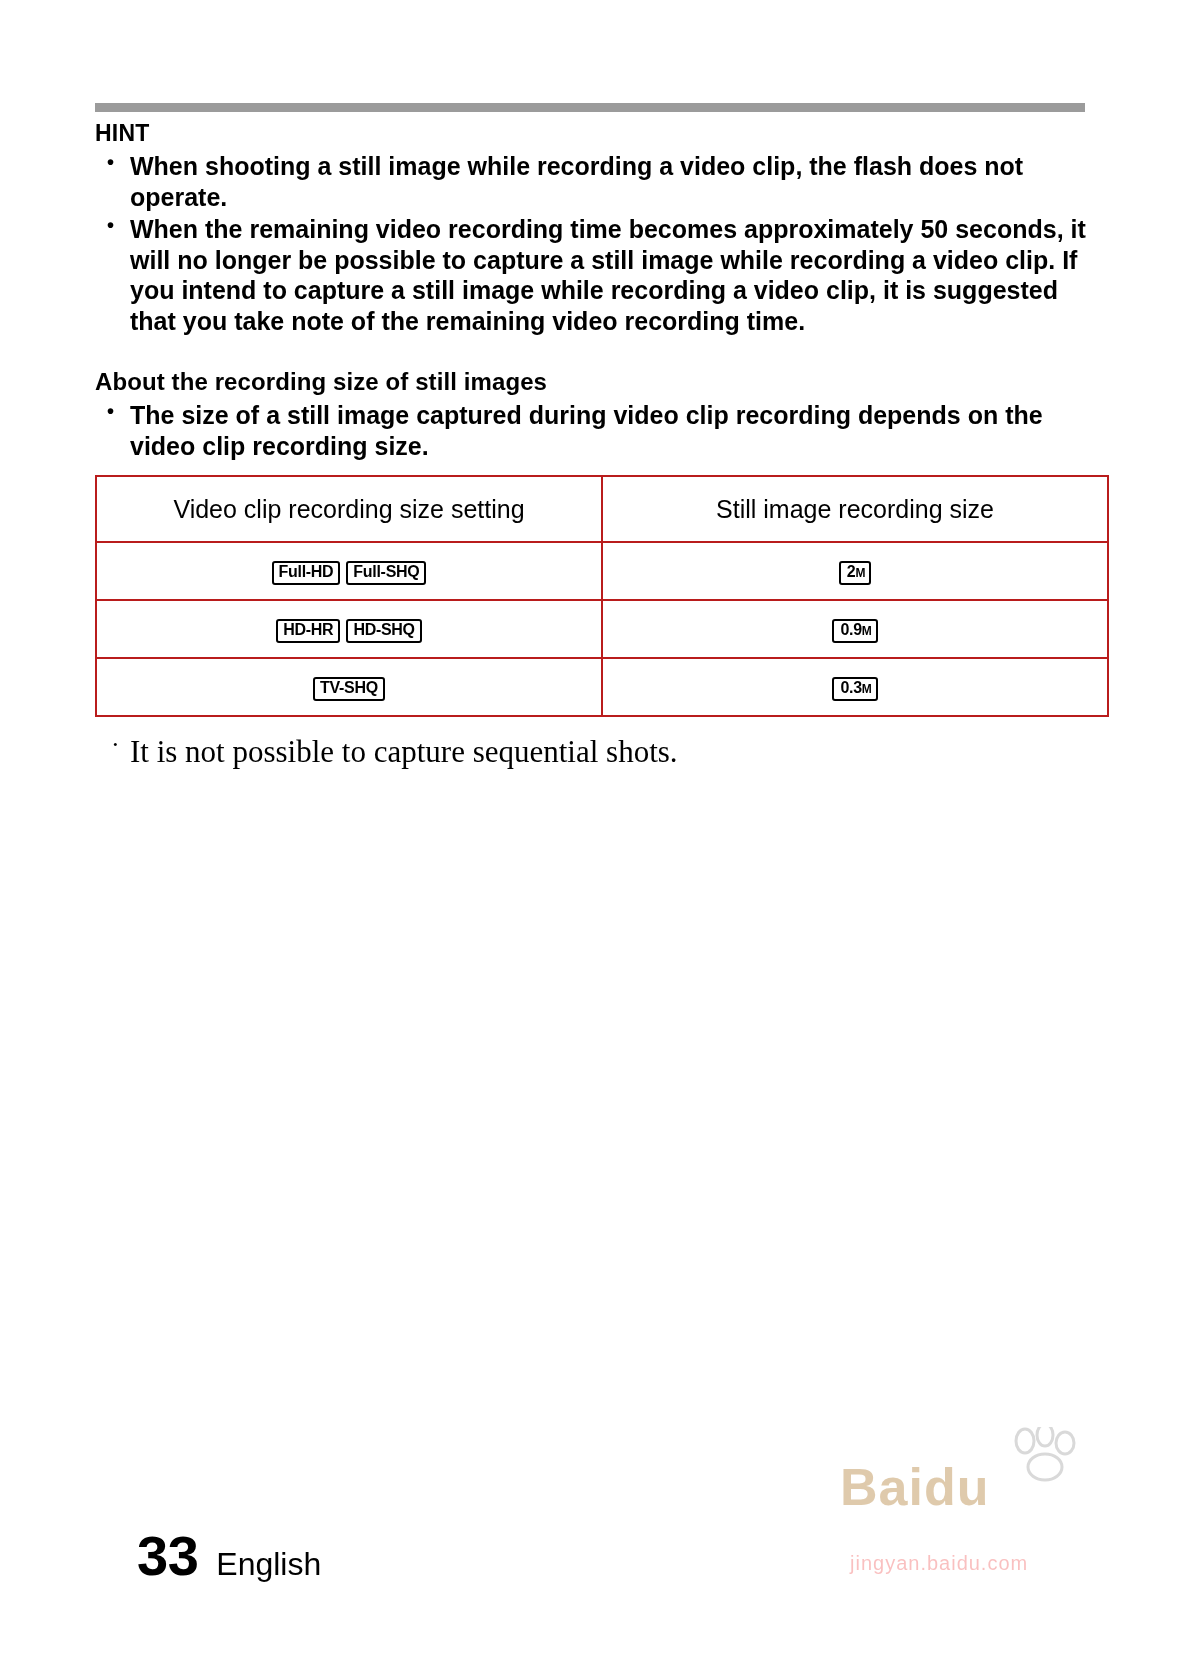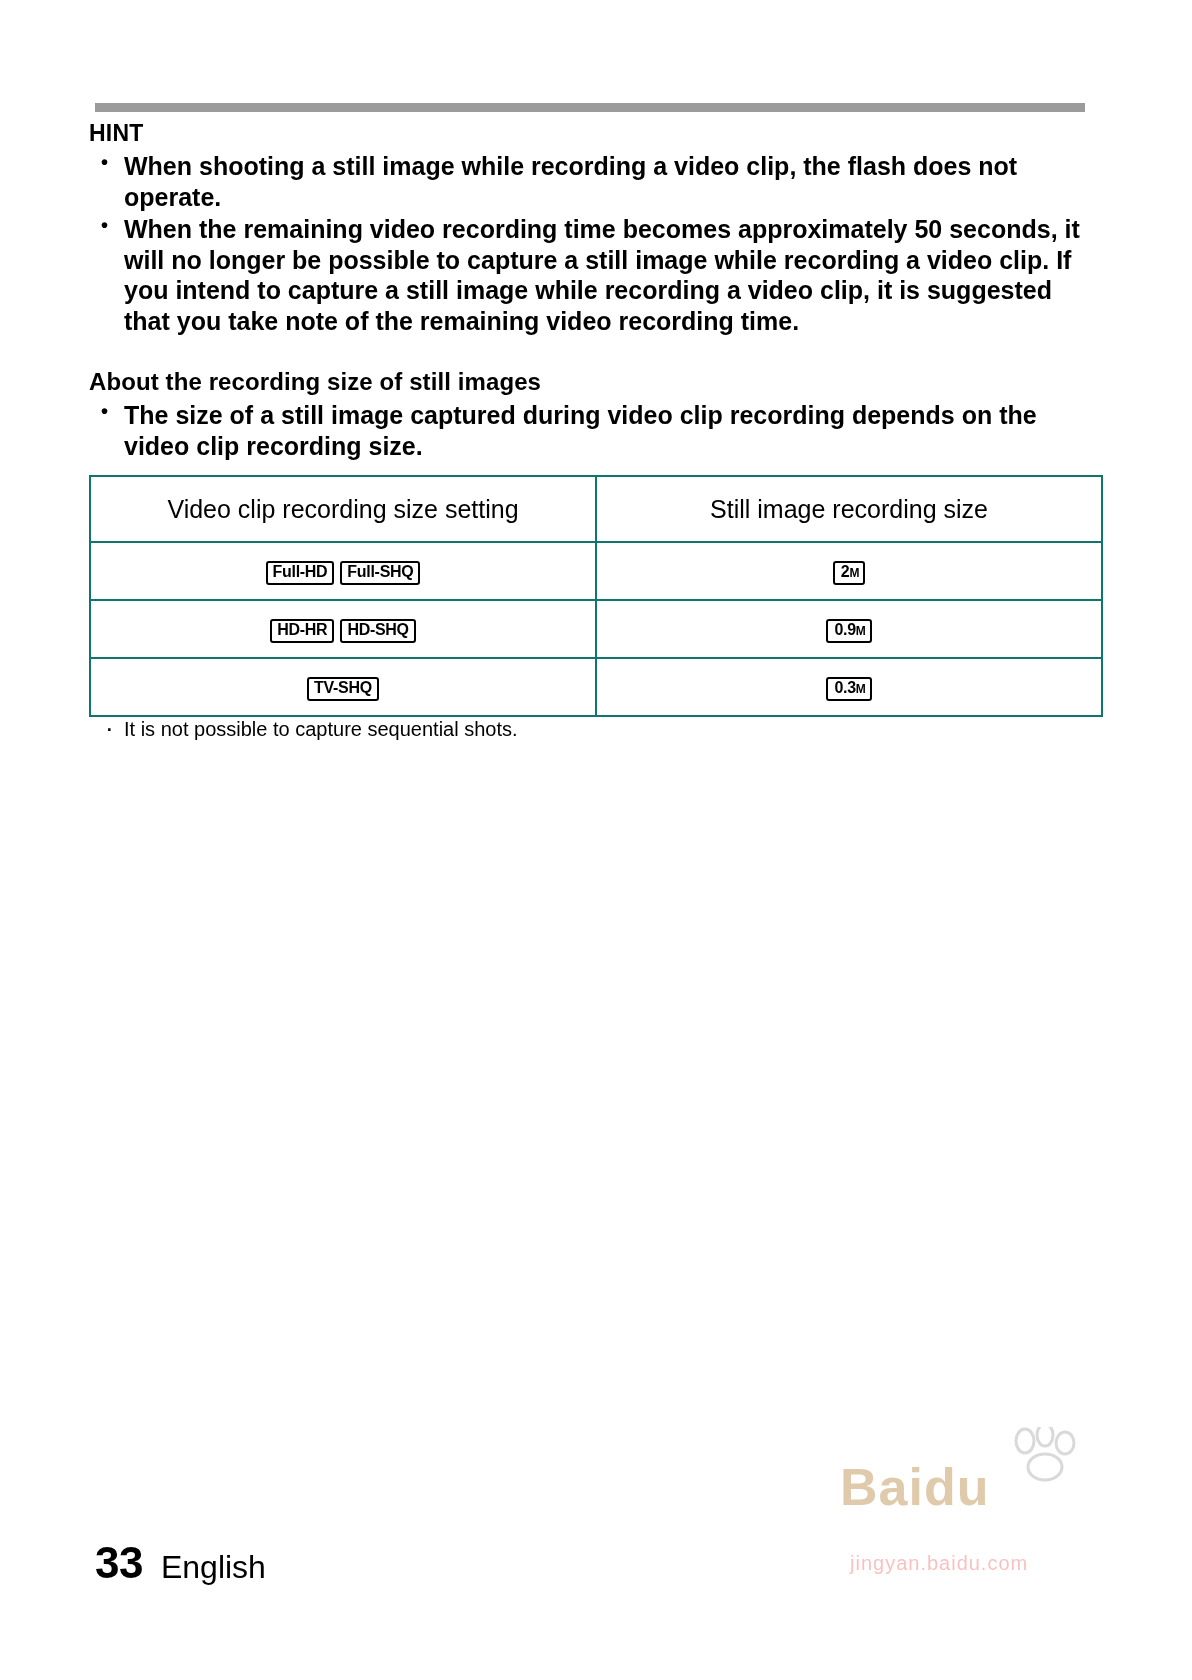--- a/index.html
+++ b/index.html
@@ -24,21 +24,21 @@
   .top-rule {
     position: absolute;
     left: 95px;
     top: 103px;
     width: 990px;
     height: 9px;
     background: #9b9b9b;
   }
   .content {
     position: absolute;
-    left: 89px;
+    left: 95px;
     top: 120px;
     width: 1000px;
   }
   .hint-title {
     font-size: 23px;
     font-weight: bold;
     letter-spacing: 0.2px;
     margin: 0 0 4px 0;
   }
   ul.bullets {
@@ -68,21 +68,21 @@
     margin: 0 0 4px 0;
     letter-spacing: 0.1px;
   }
   table.sizes {
     border-collapse: collapse;
     margin-top: 14px;
     width: 992px;
     table-layout: fixed;
   }
   table.sizes td, table.sizes th {
-    border: 2px solid #0f766e;
+    border: 2px solid #b91c1c;
     text-align: center;
     font-weight: normal;
     font-size: 25px;
     padding: 8px 4px;
     vertical-align: middle;
   }
   table.sizes th {
     height: 48px;
     font-size: 25px;
   }
@@ -108,42 +108,44 @@
     font-size: 12px;
     font-weight: bold;
   }
   .tag.mp {
     padding: 1px 4px 2px 6px;
     text-align: right;
   }
   .sub-note {
     position: relative;
     padding-left: 35px;
-    font-size: 20px;
+    font-size: 31px;
     line-height: 1.22;
-    margin-top: 0;
+    margin-top: 16px;
+    font-family: Liberation Serif, serif;
   }
   .sub-note::before {
     content: "\00B7";
     position: absolute;
     left: 16px;
     top: -4px;
     font-size: 26px;
   }
   .footer {
     position: absolute;
     left: 95px;
     bottom: 92px;
     display: flex;
     align-items: baseline;
   }
   .page-num {
-    font-size: 44px;
+    font-size: 56px;
     font-weight: bold;
     letter-spacing: -0.5px;
+    margin-left: 42px;
   }
   .lang {
     font-size: 32px;
     margin-left: 18px;
   }
   .watermark {
     position: absolute;
     right: 52px;
     bottom: 105px;
     width: 300px;

